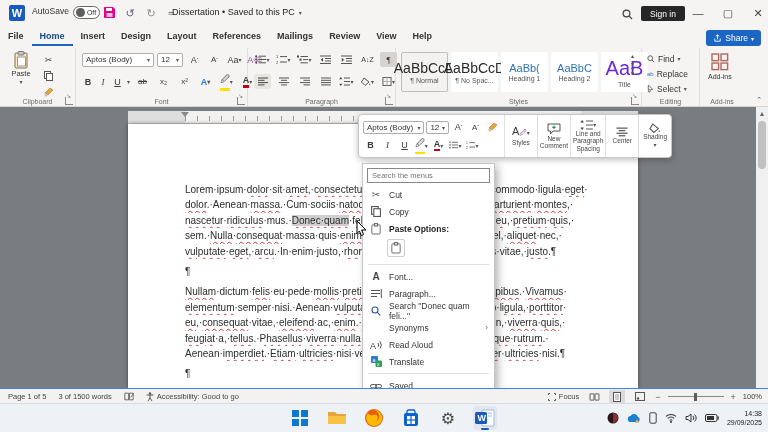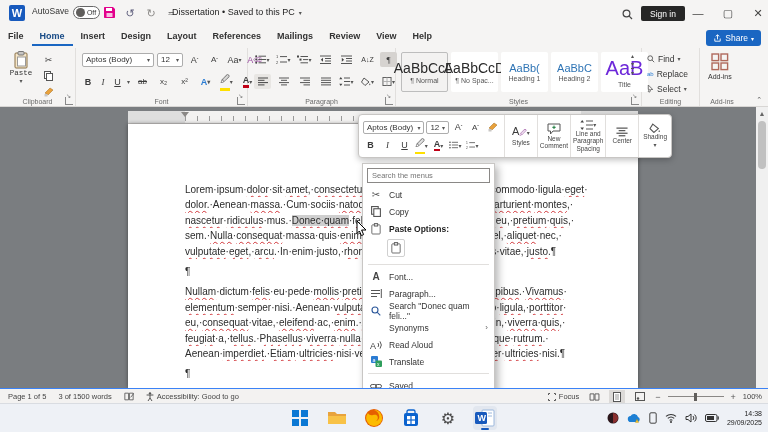--- a/index.html
+++ b/index.html
@@ -173,21 +173,21 @@
 
 <div id="ribbon">
 
   <div class="rgroup" style="left:0; width:76px;">
     <div class="abs" style="left:8px; top:3px; width:26px; text-align:center;">
       <svg width="16" height="18" viewBox="0 0 16 18" style="margin:0 auto">
           <rect x="2" y="2" width="12" height="15" rx="1" fill="#f7e7c9" stroke="#8a7046"></rect>
           <rect x="5" y="0.5" width="6" height="3.5" rx="1" fill="#c8c6c4" stroke="#777"></rect>
           <rect x="4.5" y="6" width="8" height="9" fill="#fff" stroke="#999"></rect>
         </svg>
-      <div style="font-size:7.5px; color:#333;font-family:Liberation Mono, monospace;">Paste</div>
+      <div style="font-size:7.5px; color:#333;">Paste</div>
       <div class="chev">▾</div>
     </div>
     <div class="abs" style="left:40px; top:4px; display:flex; flex-direction:column; gap:1px;">
       <div class="rbtn">✂</div>
       <div class="rbtn">
         <svg width="9" height="10" viewBox="0 0 9 10">
             <rect x="0.5" y="0.5" width="6" height="7" fill="#fff" stroke="#555"></rect>
             <rect x="2.5" y="2.5" width="6" height="7" fill="#fff" stroke="#555"></rect>
           </svg>
       </div>

